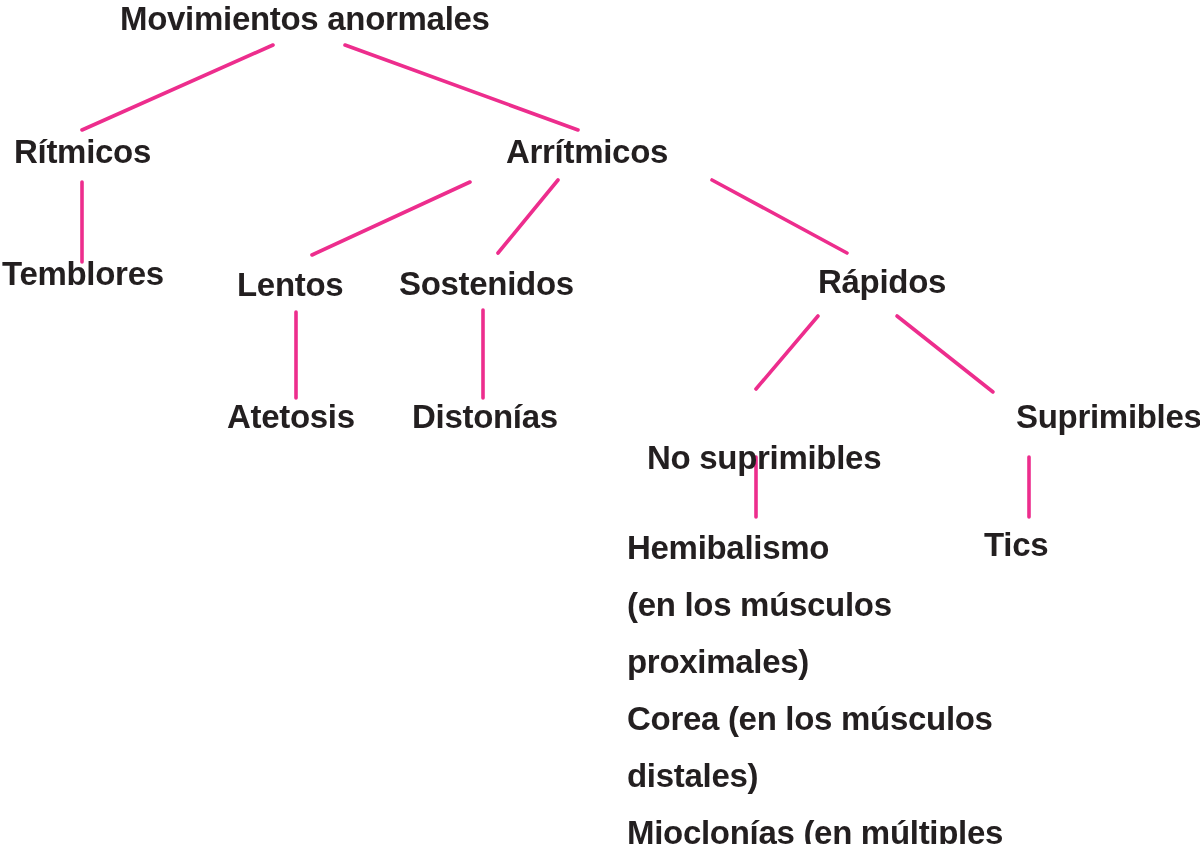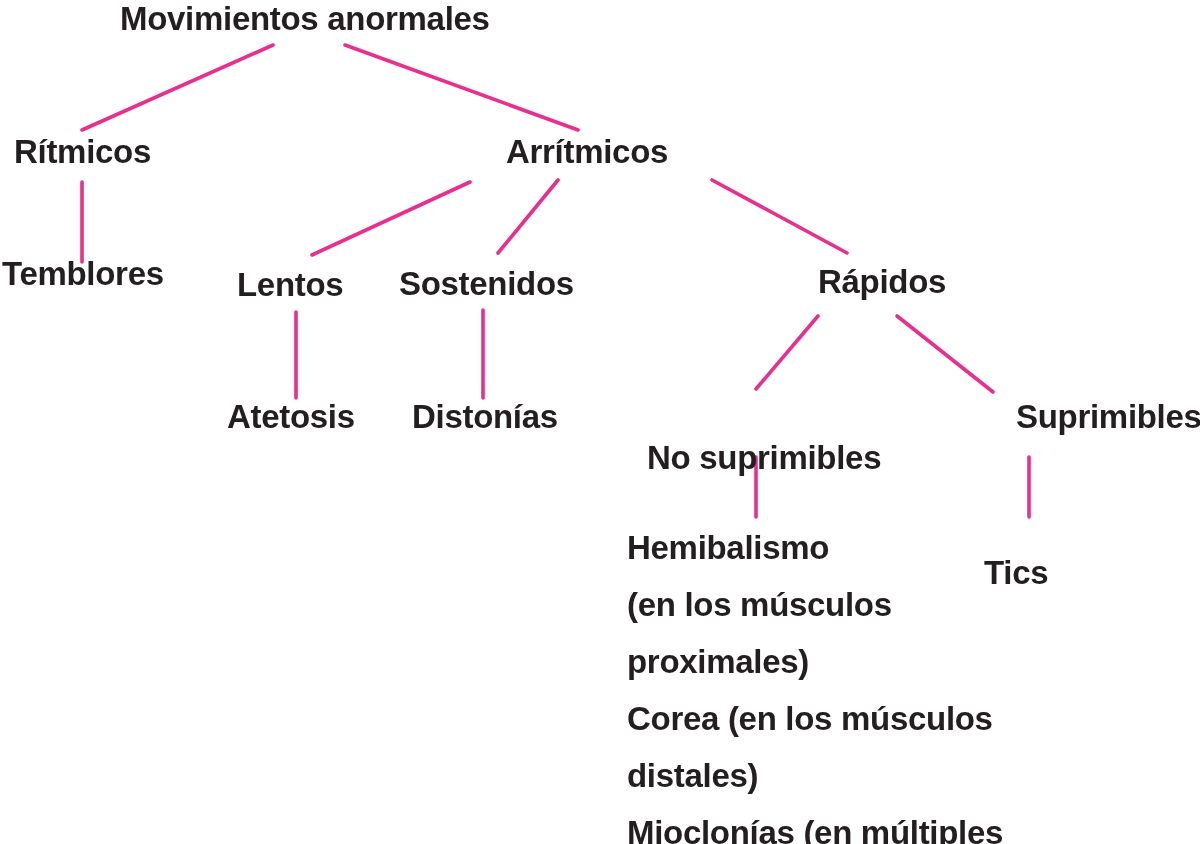--- a/index.html
+++ b/index.html
@@ -82,15 +82,15 @@
   <div class="node" style="left:1008px; top:399px;margin-left:8px;">Suprimibles</div>
 
   <div class="node multiline" style="left:627px; top:519px;">Hemibalismo
 (en los músculos
 proximales)
 Corea (en los músculos
 distales)
 Mioclonías (en múltiples
 grupos musculares)</div>
 
-  <div class="node" style="left:984px; top:555px;">Tics</div>
+  <div class="node" style="left:984px; top:527px;">Tics</div>
 
 </div>
 
 </body></html>

